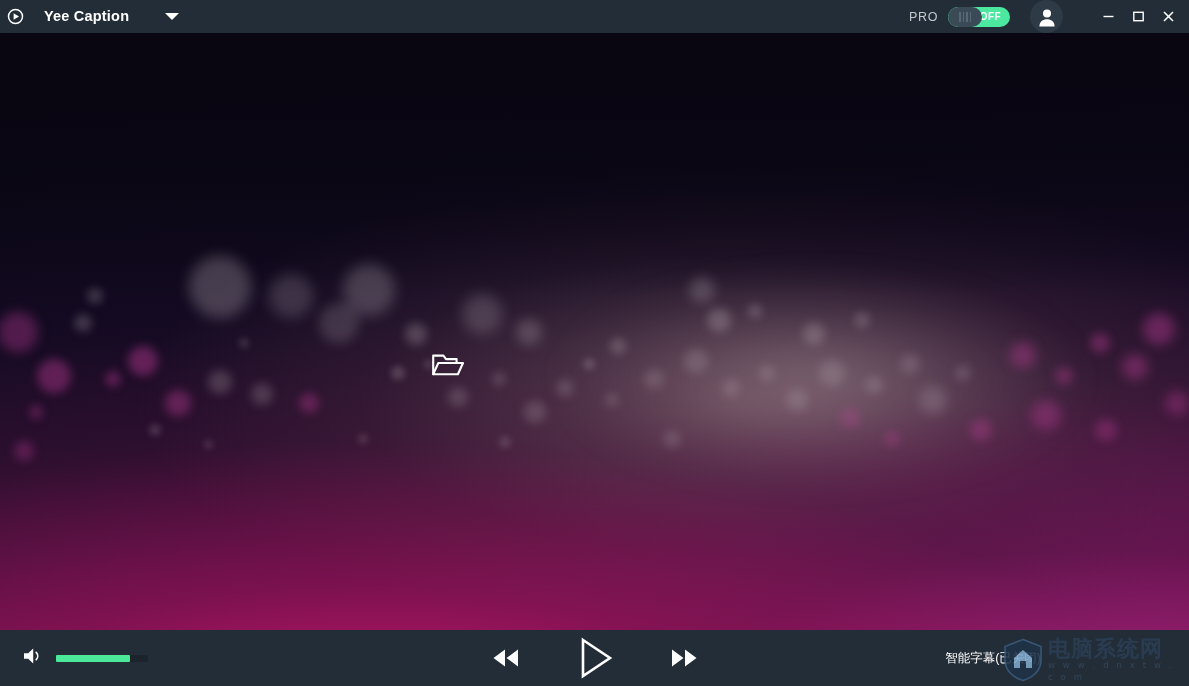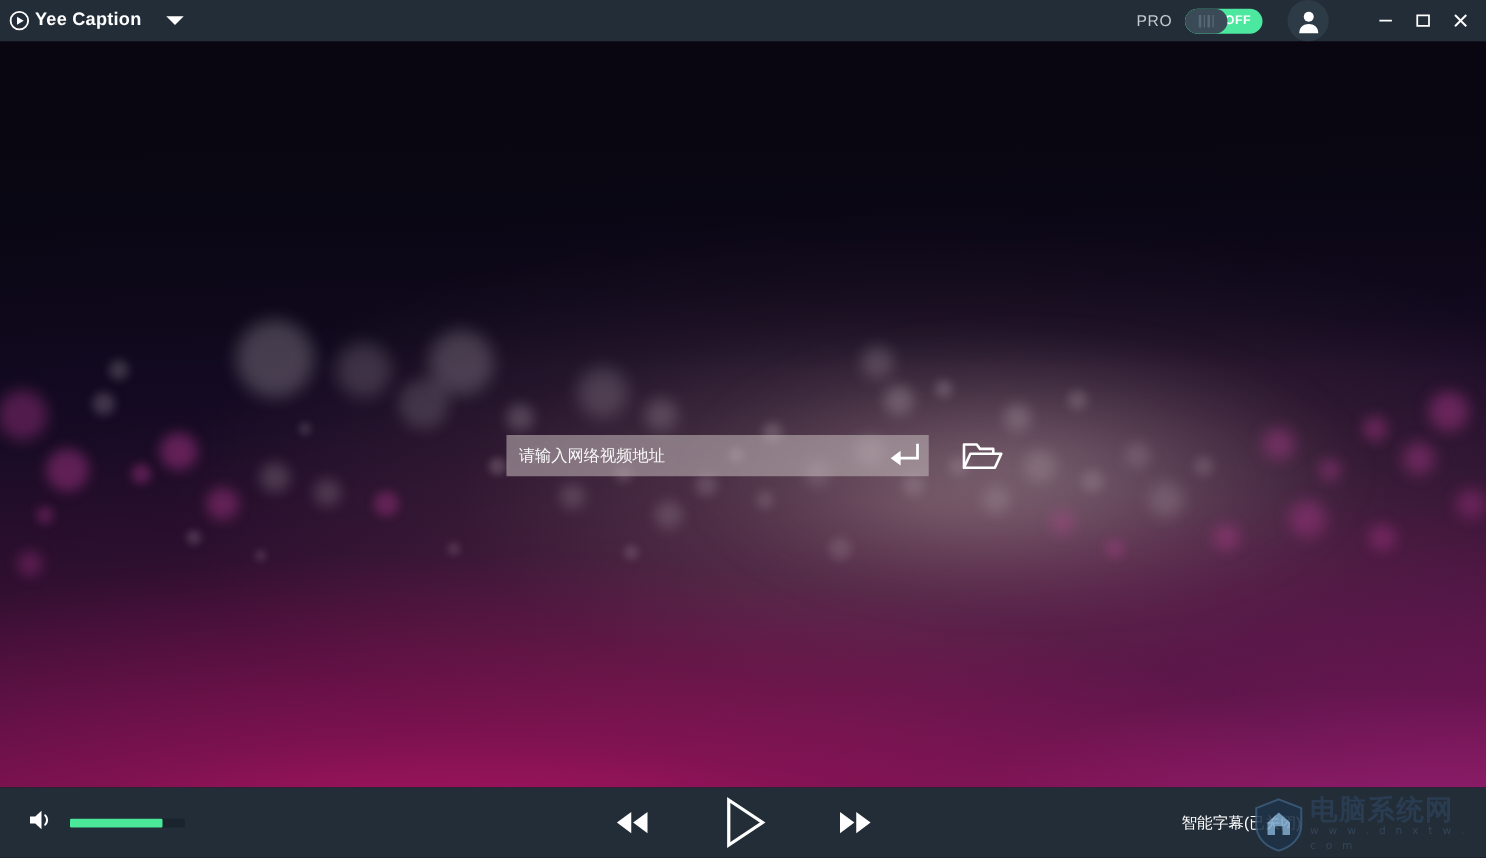--- a/index.html
+++ b/index.html
@@ -27,21 +27,21 @@
     height: 33px;
     background: #232d37;
     display: flex;
     align-items: center;
     z-index: 40;
   }
 
   .brand {
     display: flex;
     align-items: center;
-    gap: 4px;
+    gap: 20px;
     padding-left: 7px;
     height: 33px;
   }
 
   .brand-icon {
     width: 17px; height: 17px;
     display: block;
   }
 
   .brand-title {
@@ -429,29 +429,20 @@
         <div class="bokeh" style="width: 16px; height: 16px; left: calc(72.5% - 8px); top: calc(48% - 8px); background: rgba(255, 245, 248, 0.16); filter: blur(4px);"></div>
         <div class="bokeh" style="width: 10px; height: 10px; left: calc(30.5% - 5px); top: calc(68% - 5px); background: rgba(190, 175, 185, 0.2); filter: blur(3px);"></div>
         <div class="bokeh" style="width: 12px; height: 12px; left: calc(42.5% - 6px); top: calc(68.5% - 6px); background: rgba(190, 175, 185, 0.2); filter: blur(3px);"></div>
         <div class="bokeh" style="width: 14px; height: 14px; left: calc(3% - 7px); top: calc(63.5% - 7px); background: rgba(225, 70, 175, 0.26); filter: blur(4px);"></div>
         <div class="bokeh" style="width: 10px; height: 10px; left: calc(20.5% - 5px); top: calc(52% - 5px); background: rgba(190, 175, 185, 0.2); filter: blur(3px);"></div>
         <div class="bokeh" style="width: 16px; height: 16px; left: calc(8% - 8px); top: calc(44% - 8px); background: rgba(255, 245, 248, 0.18); filter: blur(4px);"></div>
         <div class="bokeh" style="width: 20px; height: 20px; left: calc(2% - 10px); top: calc(70% - 10px); background: rgba(225, 70, 175, 0.26); filter: blur(5px);"></div>
       </div>
 
     <div id="urlrow">
-      <div id="urlbar">
-        <input id="url-input" type="text" placeholder="请输入网络视频地址" style="">
-        <div class="enter-btn">
-          <svg width="27" height="21" viewBox="0 0 27 21">
-            <path d="M24 2 L24 12.5 L6.5 12.5" fill="none" stroke="#ffffff" stroke-width="2.2" stroke-linecap="square"></path>
-            <polygon points="10.5,6.6 10.5,18.4 2.5,12.5" fill="#ffffff"></polygon>
-          </svg>
-        </div>
-      </div>
 
       <div class="folder-btn">
         <svg width="34" height="28" viewBox="0 0 34 28">
           <path d="M2.2 23.2 L2.2 4.6 L12.4 4.6 L15.0 8.1 L25.6 8.1 L25.6 12.0" fill="none" stroke="#ffffff" stroke-width="2.1" stroke-linejoin="round" stroke-linecap="round"></path>
           <path d="M2.2 23.2 L7.3 12.0 L32.0 12.0 L26.9 23.2 Z" fill="none" stroke="#ffffff" stroke-width="2.1" stroke-linejoin="round" stroke-linecap="round"></path>
         </svg>
       </div>
     </div>
   </div>
 

